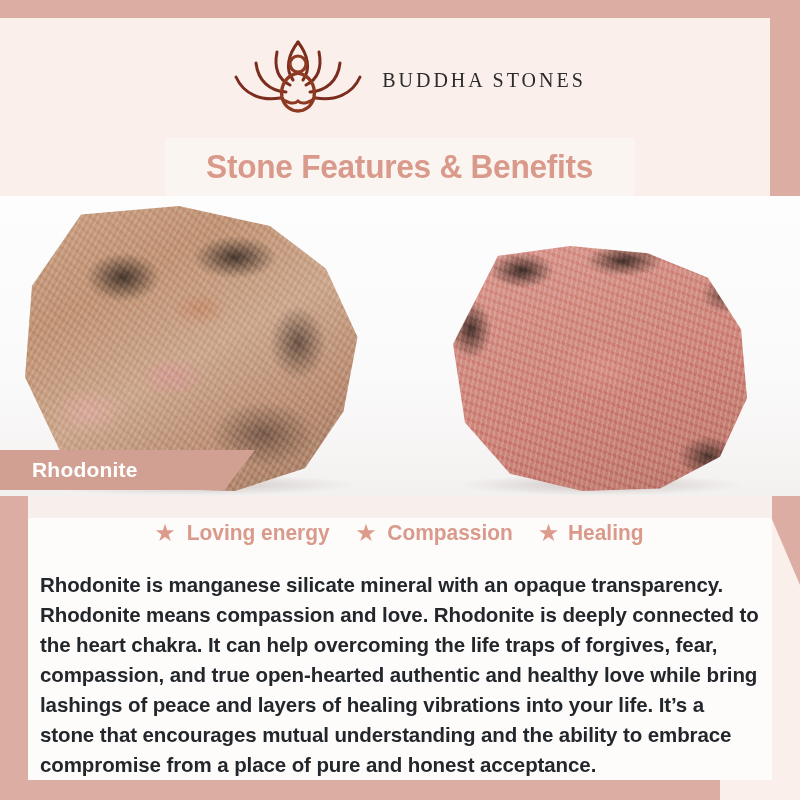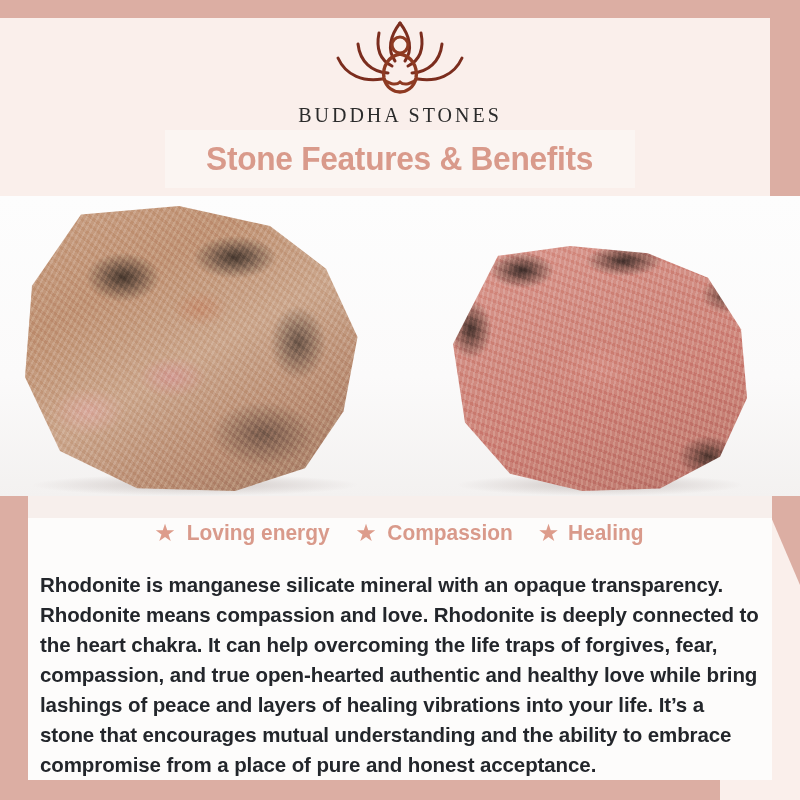--- a/index.html
+++ b/index.html
@@ -15,27 +15,27 @@
   .band{position:absolute;background:#dcaea3;}
   .band-top{top:0;left:0;width:800px;height:18px;}
   .band-right{top:0;right:0;width:30px;height:585px;
     clip-path:polygon(0 0,100% 0,100% 100%,0 88%);}
   .band-left{top:196px;left:0;width:30px;height:604px;
     clip-path:polygon(0 12%,100% 0,100% 100%,0 100%);}
   .band-bottom{bottom:0;left:0;width:720px;height:20px;}
 
   
   .logo-wrap{position:absolute;top:18px;left:0;width:800px;height:122px;
-    display:flex;flex-direction:column;align-items:center;justify-content:flex-start;}
+    display:flex;flex-direction:row;align-items:center;justify-content:center;}
   .logo-mark{width:168px;height:84px;display:block;}
   .logo-word{font-family:"Liberation Serif", serif;font-size:20px;letter-spacing:3px;
     color:#2b2b2b;margin-top:2px;font-weight:400;}
 
   
-  .title-panel{position:absolute;top:130px;left:165px;width:470px;height:58px;
+  .title-panel{position:absolute;top:138px;left:165px;width:470px;height:58px;
     background:#fbf5f2;display:flex;align-items:center;justify-content:center;}
   .title-text{font-size:33px;font-weight:bold;color:#d99a8b;
     letter-spacing:-0.3px;white-space:nowrap;
     font-family:"Liberation Sans", sans-serif;
     transform:scaleX(0.96);}
 
   
   .photo{position:absolute;top:196px;left:0;width:800px;height:300px;
     background:linear-gradient(#fdfdfd 0%,#fbfafa 60%,#f3f1f0 100%);
     overflow:hidden;}
@@ -142,20 +142,23 @@
     <span class="title-text">Stone Features &amp; Benefits</span>
   </div>
 
   <div class="photo">
     <div class="shadow shadow-l"></div>
     <div class="shadow shadow-r"></div>
     <div class="stone stone-left"></div>
     <div class="stone stone-right"></div>
   </div>
 
+  <div class="name-tag">
+    <span class="name-tag-text">Rhodonite</span>
+  </div>
 
   <div class="content">
     <div class="content-strip"></div>
 
     <div class="features">
       <div class="feature">
         <span class="star">★</span>
         <span class="feature-label">Loving energy</span>
       </div>
       <div class="feature">

